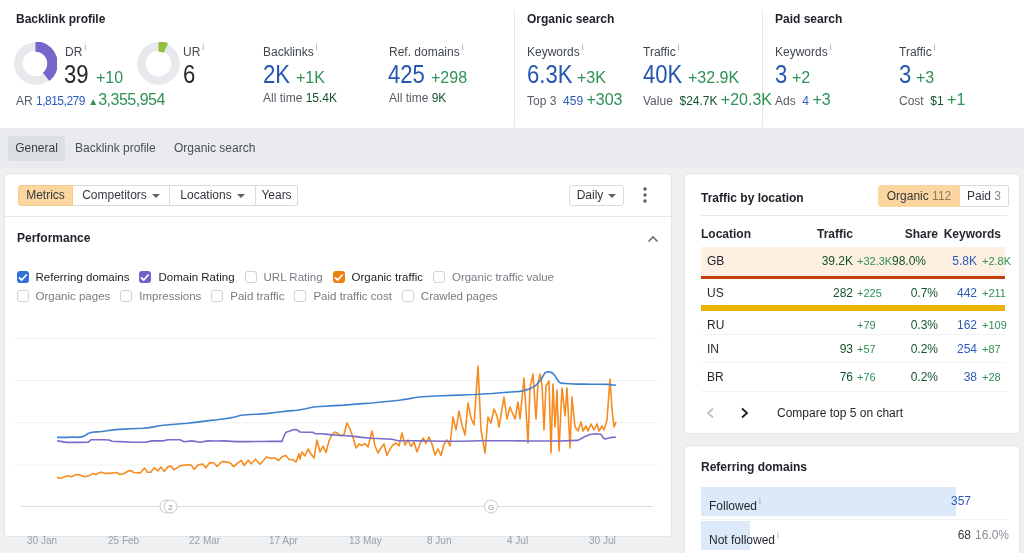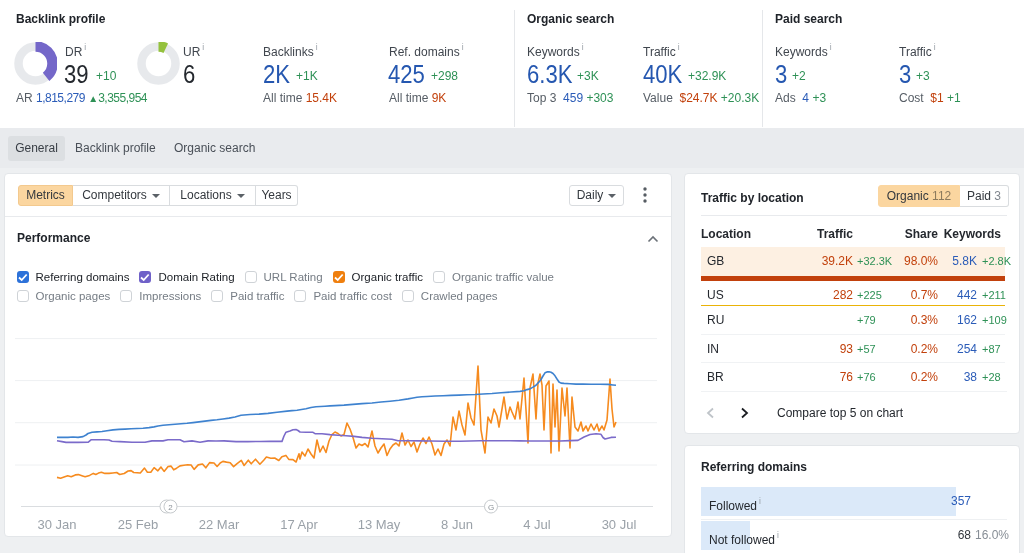--- a/index.html
+++ b/index.html
@@ -6,44 +6,44 @@
 .abs{position:absolute}
 body{position:relative}
 .grayarea{position:absolute;left:0;top:128px;width:1024px;height:425px;background:#eef0f2}
 .hdr{position:absolute;left:0;top:0;width:1024px;height:128px;background:#fff}
 .vdiv{position:absolute;top:10px;height:117px;width:1px;background:#e5e7ea}
 .sect{font-size:12px;font-weight:bold;color:#20242a}
 .lbl{font-size:12px;color:#40464e}
 .sup{font-size:8.5px;color:#9aa1a8;vertical-align:6px;margin-left:2px}
 .big{font-size:26px;color:#24282e;transform:scaleX(.85);transform-origin:0 0;white-space:nowrap}
 .bigb{font-size:26px;color:#2557b0;transform:scaleX(.85);transform-origin:0 0;white-space:nowrap}
-.grn{font-size:12px;color:#2e9156}
+.grn{font-size:16px;color:#2e9156}
 .sm{font-size:12px;color:#565d65}
-.smd{color:#c2410c}
+.smd{color:#14532d}
 .blu{color:#2b5cb8}
 .card{position:absolute;background:#fff;border:1px solid #e3e6e9;border-radius:4px}
 .tabpill{position:absolute;left:8px;top:136px;width:57px;height:25px;background:#dcdfe2;border-radius:3px;
  font-size:12px;color:#383e45;text-align:center;line-height:25px}
 .tab{position:absolute;top:136px;height:25px;font-size:12px;color:#494f57;line-height:25px}
 .seg{position:absolute;height:21px;display:flex;font-size:12px;color:#33383e}
 .seg>div{border:1px solid #d9dcdf;border-left:none;line-height:19px;text-align:center;background:#fff;white-space:nowrap}
 .seg>div:first-child{border-left:1px solid #d9dcdf;border-radius:3px 0 0 3px}
 .seg>div:last-child{border-radius:0 3px 3px 0}
 .seg>div.on{background:#fbd6a0;border-color:#f3c98e}
 .btn{position:absolute;height:21px;border:1px solid #d9dcdf;border-radius:3px;background:#fff;
  font-size:12px;color:#33383e;line-height:19px;text-align:center}
 .caret{display:inline-block;width:0;height:0;border-left:4px solid transparent;border-right:4px solid transparent;
  border-top:4px solid #5b6167;vertical-align:1px;margin-left:5px}
 .cbrow{position:absolute;font-size:11.5px;white-space:nowrap}
 .cb{display:inline-block;width:12px;height:12px;border-radius:3px;vertical-align:-2px;margin-right:7px;position:relative}
 .cb.off{border:1px solid #cfd3d7;background:#fff}
 .cb svg{position:absolute;left:1px;top:2px}
 .cbl{margin-right:10px;color:#20242a}
 .cbl.mut{color:#757c84}
-.axl{position:absolute;top:343px;width:60px;text-align:center;font-size:13px;color:#9aa1a8}
+.axl{position:absolute;top:361px;width:60px;font-size:10px;color:#9aa1a8}
 .thead{font-size:12px;font-weight:bold;color:#24282e}
 .trow{position:absolute;left:16px;width:304px;height:29px;font-size:12px}
 .rr{position:absolute;top:0;height:29px;line-height:29px;white-space:nowrap}
 .rr.grn{font-size:11px}
 </style></head><body>
 <div class="grayarea"></div>
 <div class="abs" style="left:0;top:128px;width:1024px;height:40px;background:#e9ebee"></div>
 <div class="hdr">
  <div class="vdiv" style="left:514px"></div>
  <div class="vdiv" style="left:762px"></div>
@@ -160,33 +160,33 @@
  </div>
  <div class="abs" style="left:16px;top:41px;width:306px;border-top:1px solid #e8eaed"></div>
  <div class="abs thead" style="left:16px;top:53px">Location</div>
  <div class="abs thead" style="left:68px;top:53px;width:100px;text-align:right">Traffic</div>
  <div class="abs thead" style="left:172px;top:53px;width:81px;text-align:right">Share</div>
  <div class="abs thead" style="left:251px;top:53px;width:65px;text-align:right">Keywords</div>
  <div class="trow" style="top:73px;background:#fdf0e2">
   <span class="rr" style="left:6px;color:#24282e">GB</span>
       <span class="rr smd" style="left:40px;width:112px;text-align:right">39.2K</span>
       <span class="rr grn" style="left:156px">+32.3K</span>
-      <span class="rr smd" style="left:179px;width:58px;text-align:right">98.0%</span>
+      <span class="rr smd" style="left:179px;width:58px;text-align:center">98.0%</span>
       <span class="rr blu" style="left:229px;width:47px;text-align:right">5.8K</span>
       <span class="rr grn" style="left:281px">+2.8K</span>
  </div>
- <div class="trow" style="top:102px;border-top:5px solid #c2410c">
+ <div class="trow" style="top:102px;border-top:3px solid #c2410c">
   <span class="rr" style="left:6px;color:#24282e">US</span>
       <span class="rr smd" style="left:40px;width:112px;text-align:right">282</span>
       <span class="rr grn" style="left:156px">+225</span>
       <span class="rr smd" style="left:179px;width:58px;text-align:right">0.7%</span>
       <span class="rr blu" style="left:229px;width:47px;text-align:right">442</span>
       <span class="rr grn" style="left:281px">+211</span>
  </div>
- <div class="trow" style="top:131px;border-top:1px solid #eab308">
+ <div class="trow" style="top:131px;border-top:6px solid #eab308">
   <span class="rr" style="left:6px;color:#24282e">RU</span>
       <span class="rr grn" style="left:156px">+79</span>
       <span class="rr smd" style="left:179px;width:58px;text-align:right">0.3%</span>
       <span class="rr blu" style="left:229px;width:47px;text-align:right">162</span>
       <span class="rr grn" style="left:281px">+109</span>
  </div>
  <div class="trow" style="top:160px;border-top:1px solid #f0f2f4">
   <span class="rr" style="left:6px;color:#24282e">IN</span>
       <span class="rr smd" style="left:40px;width:112px;text-align:right">93</span>
       <span class="rr grn" style="left:156px">+57</span>

